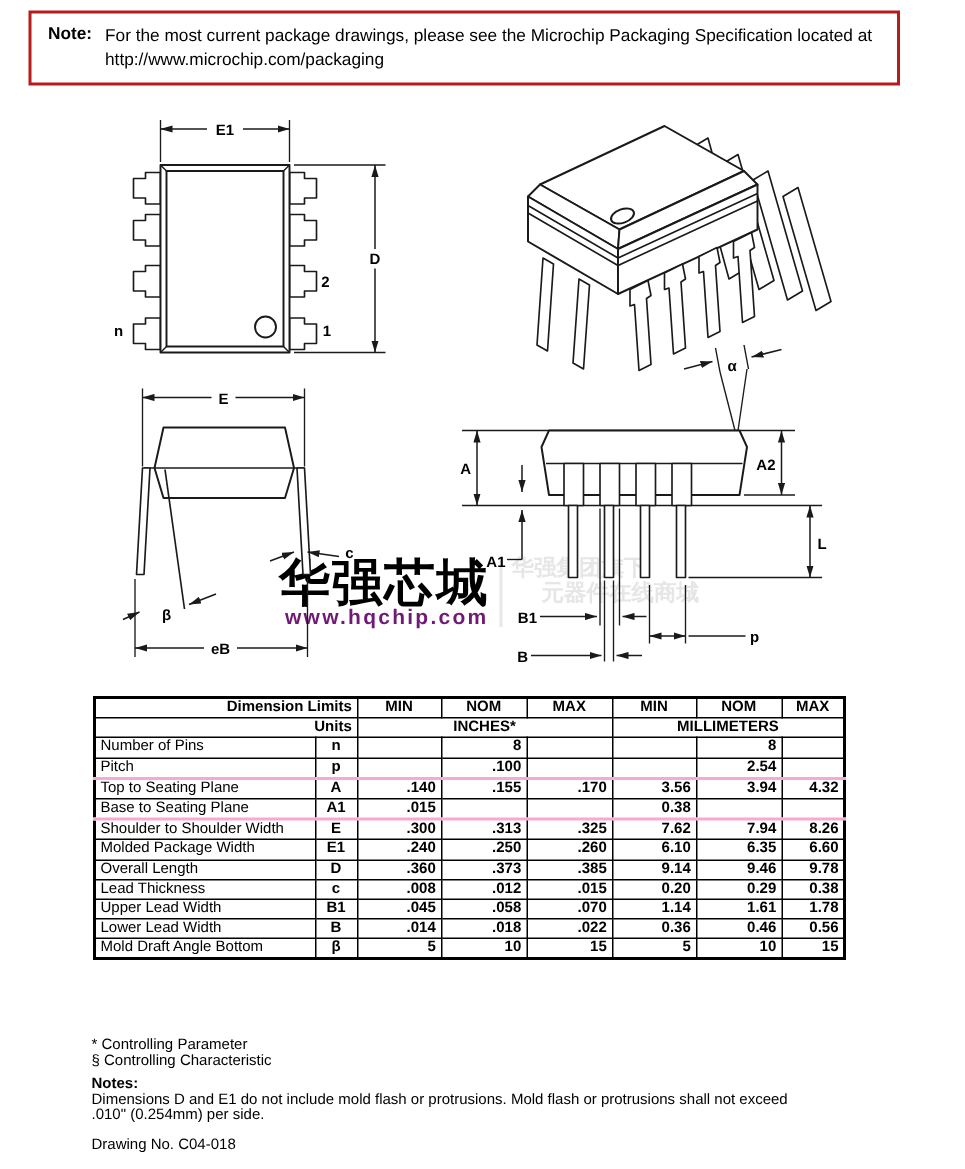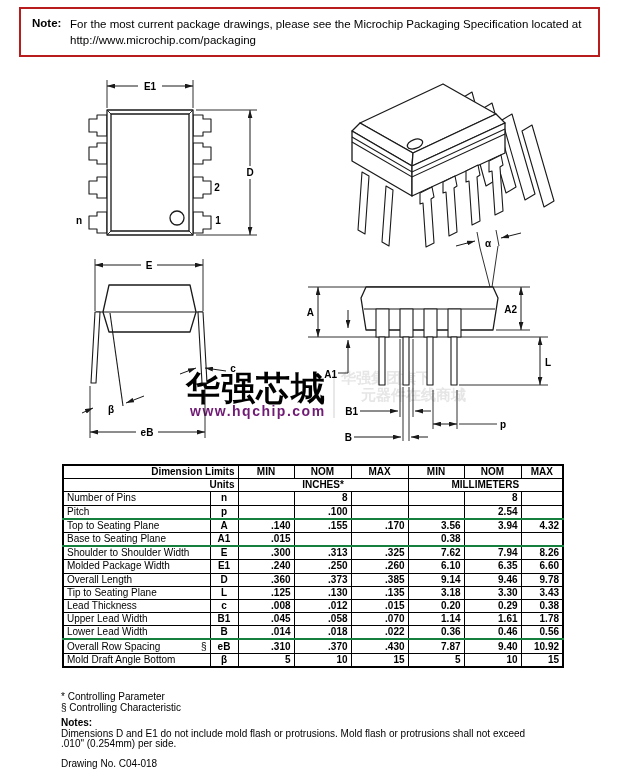--- a/index.html
+++ b/index.html
@@ -35,21 +35,21 @@
   
   table.dimtable{position:absolute;left:62px;top:464px;width:500px;z-index:2;
                  border-collapse:collapse;table-layout:fixed;border:2px solid #000;}
   .dimtable td{border:1px solid #000;font-size:10px;height:12.2px;line-height:12px;
                padding:0 3px;overflow:hidden;white-space:nowrap;}
   .tname{text-align:left;font-weight:normal;}
   .tsym{text-align:center;font-weight:bold;padding:0 1px !important;}
   .tval{text-align:right;font-weight:bold;}
   .thead{text-align:center;font-weight:bold;}
   .tright{text-align:right;font-weight:bold;}
-  tr.grp td{border-top:2px solid #15803d;}
+  tr.grp td{border-top:2px solid #f9a8d4;}
   .flag{float:right;font-weight:normal;}
 
   
   .fnote{position:absolute;left:61px;font-size:10px;line-height:11px;z-index:2;}
   .fbold{font-weight:bold;}
 </style>
 </head>
 <body>
 
 <div class="notebox">
@@ -309,30 +309,20 @@
         <td class="tname"><span>Overall Length</span></td>
         <td class="tsym">D</td>
         <td class="tval">.360</td>
         <td class="tval">.373</td>
         <td class="tval">.385</td>
         <td class="tval">9.14</td>
         <td class="tval">9.46</td>
         <td class="tval">9.78</td>
       </tr>
   <tr>
-        <td class="tname"><span>Tip to Seating Plane</span></td>
-        <td class="tsym">L</td>
-        <td class="tval">.125</td>
-        <td class="tval">.130</td>
-        <td class="tval">.135</td>
-        <td class="tval">3.18</td>
-        <td class="tval">3.30</td>
-        <td class="tval">3.43</td>
-      </tr>
-  <tr>
         <td class="tname"><span>Lead Thickness</span></td>
         <td class="tsym">c</td>
         <td class="tval">.008</td>
         <td class="tval">.012</td>
         <td class="tval">.015</td>
         <td class="tval">0.20</td>
         <td class="tval">0.29</td>
         <td class="tval">0.38</td>
       </tr>
   <tr>
@@ -348,30 +338,20 @@
   <tr>
         <td class="tname"><span>Lower Lead Width</span></td>
         <td class="tsym">B</td>
         <td class="tval">.014</td>
         <td class="tval">.018</td>
         <td class="tval">.022</td>
         <td class="tval">0.36</td>
         <td class="tval">0.46</td>
         <td class="tval">0.56</td>
       </tr>
-  <tr class="grp">
-        <td class="tname"><span>Overall Row Spacing</span><span class="flag">§</span></td>
-        <td class="tsym">eB</td>
-        <td class="tval">.310</td>
-        <td class="tval">.370</td>
-        <td class="tval">.430</td>
-        <td class="tval">7.87</td>
-        <td class="tval">9.40</td>
-        <td class="tval">10.92</td>
-      </tr>
   <tr>
         <td class="tname"><span>Mold Draft Angle Bottom</span></td>
         <td class="tsym">β</td>
         <td class="tval">5</td>
         <td class="tval">10</td>
         <td class="tval">15</td>
         <td class="tval">5</td>
         <td class="tval">10</td>
         <td class="tval">15</td>
       </tr>

